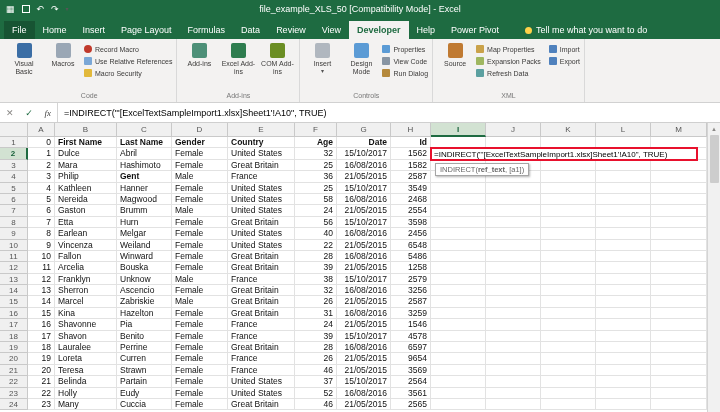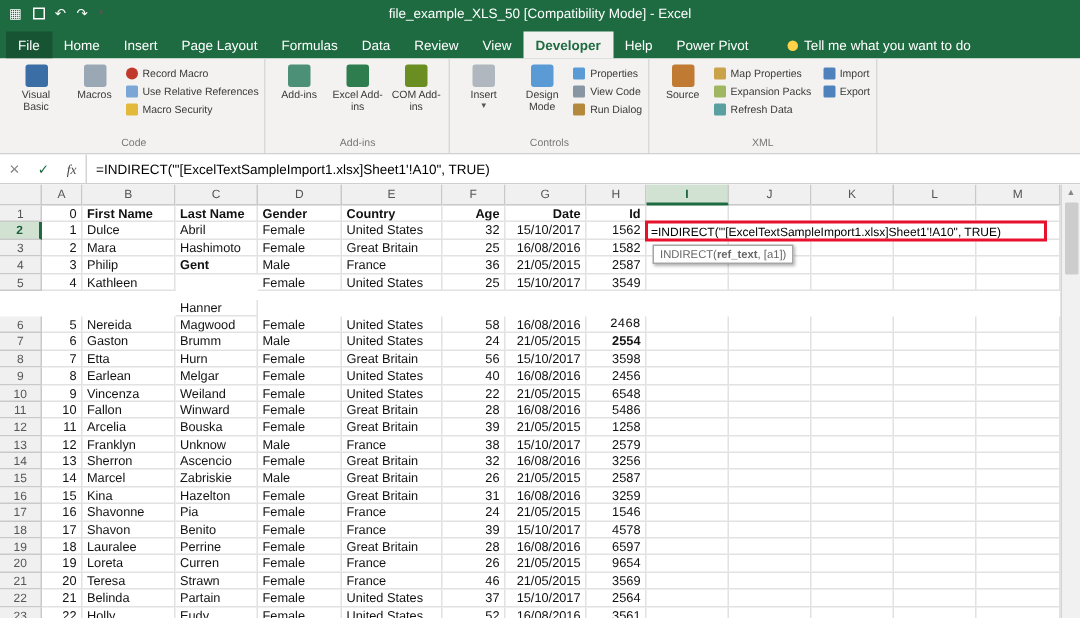--- a/index.html
+++ b/index.html
@@ -311,58 +311,58 @@
           <div class="c dc l" style="width: 55px;"></div>
           <div class="c dc l" style="width: 55px;"></div>
           <div class="c dc l" style="width: 55px;"></div>
           <div class="c dc l" style="width: 55px;"></div>
           <div class="c dc l" style="width: 56px;"></div>
         </div>
         <div class="gr">
           <div class="c hd rh" style="width: 28px;">5</div>
           <div class="c dc r" style="width: 27px;">4</div>
           <div class="c dc l" style="width: 62px;">Kathleen</div>
-          <div class="c dc l" style="width: 55px; margin-top: 17px;">Hanner</div>
+          <div class="c dc l" style="width: 55px;">Hanner</div>
           <div class="c dc l" style="width: 56px;">Female</div>
           <div class="c dc l" style="width: 67px;">United States</div>
           <div class="c dc r" style="width: 42px;">25</div>
           <div class="c dc r" style="width: 54px;">15/10/2017</div>
           <div class="c dc r" style="width: 40px;">3549</div>
           <div class="c dc l" style="width: 55px;"></div>
           <div class="c dc l" style="width: 55px;"></div>
           <div class="c dc l" style="width: 55px;"></div>
           <div class="c dc l" style="width: 55px;"></div>
           <div class="c dc l" style="width: 56px;"></div>
         </div>
         <div class="gr">
           <div class="c hd rh" style="width: 28px;">6</div>
           <div class="c dc r" style="width: 27px;">5</div>
           <div class="c dc l" style="width: 62px;">Nereida</div>
           <div class="c dc l" style="width: 55px;">Magwood</div>
           <div class="c dc l" style="width: 56px;">Female</div>
           <div class="c dc l" style="width: 67px;">United States</div>
           <div class="c dc r" style="width: 42px;">58</div>
           <div class="c dc r" style="width: 54px;">16/08/2016</div>
-          <div class="c dc r" style="width: 40px; font-family: Liberation Mono, monospace;">2468</div>
+          <div class="c dc r" style="width: 40px;">2468</div>
           <div class="c dc l" style="width: 55px;"></div>
           <div class="c dc l" style="width: 55px;"></div>
           <div class="c dc l" style="width: 55px;"></div>
           <div class="c dc l" style="width: 55px;"></div>
           <div class="c dc l" style="width: 56px;"></div>
         </div>
         <div class="gr">
           <div class="c hd rh" style="width: 28px;">7</div>
           <div class="c dc r" style="width: 27px;">6</div>
           <div class="c dc l" style="width: 62px;">Gaston</div>
           <div class="c dc l" style="width: 55px;">Brumm</div>
           <div class="c dc l" style="width: 56px;">Male</div>
           <div class="c dc l" style="width: 67px;">United States</div>
           <div class="c dc r" style="width: 42px;">24</div>
           <div class="c dc r" style="width: 54px;">21/05/2015</div>
-          <div class="c dc r" style="width: 40px; font-weight: bold;">2554</div>
+          <div class="c dc r" style="width: 40px;">2554</div>
           <div class="c dc l" style="width: 55px;"></div>
           <div class="c dc l" style="width: 55px;"></div>
           <div class="c dc l" style="width: 55px;"></div>
           <div class="c dc l" style="width: 55px;"></div>
           <div class="c dc l" style="width: 56px;"></div>
         </div>
         <div class="gr">
           <div class="c hd rh" style="width: 28px;">8</div>
           <div class="c dc r" style="width: 27px;">7</div>
           <div class="c dc l" style="width: 62px;">Etta</div>

